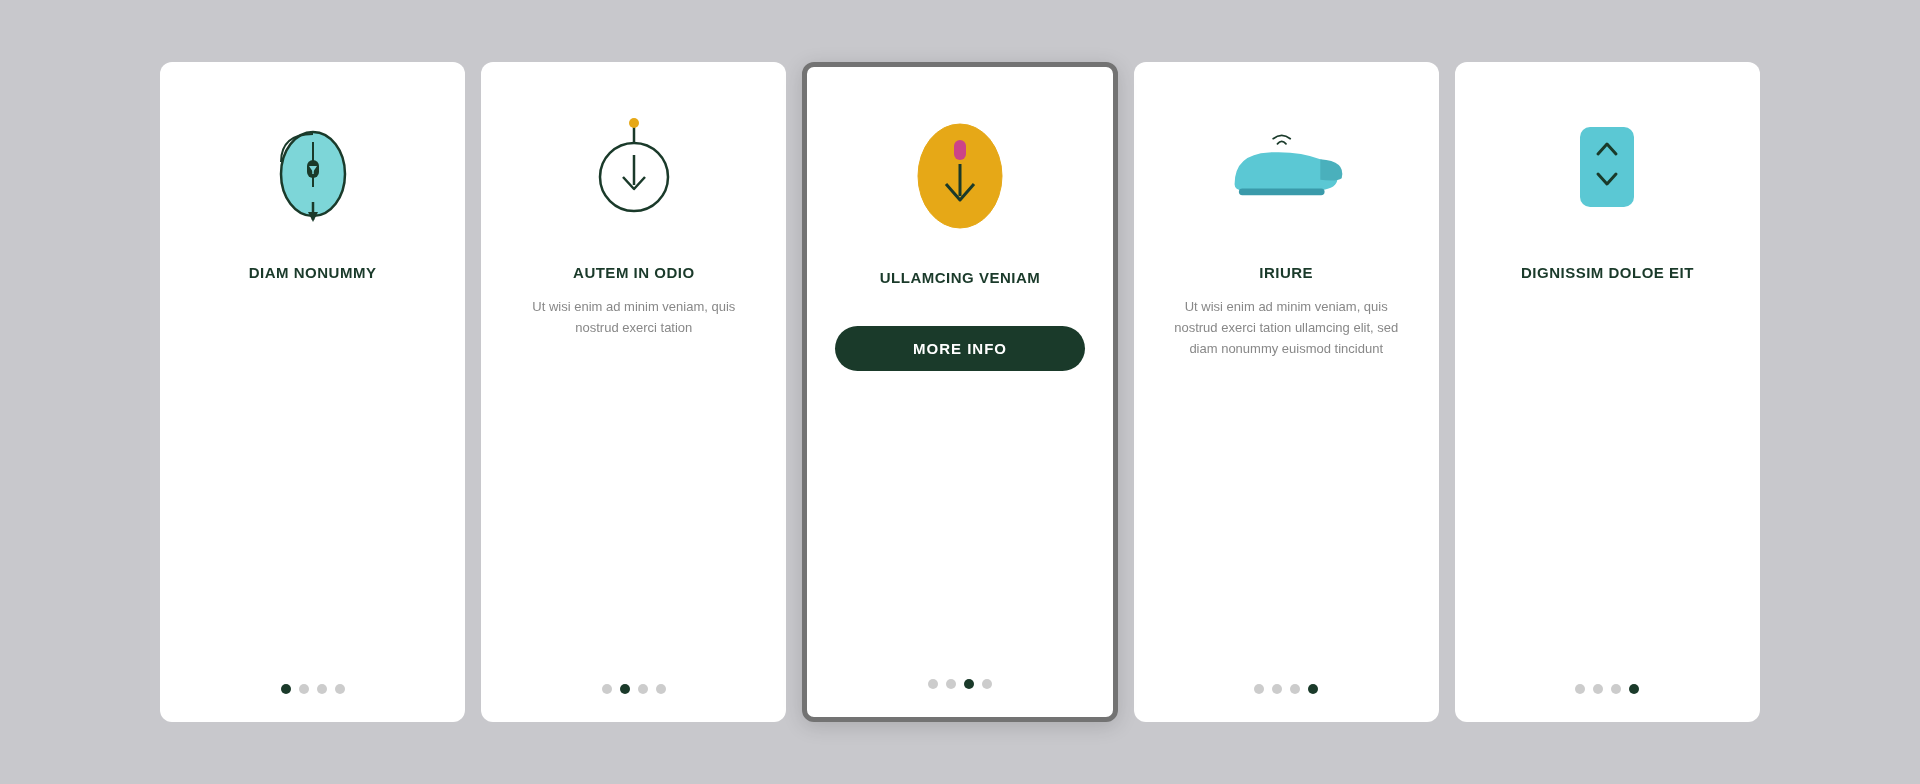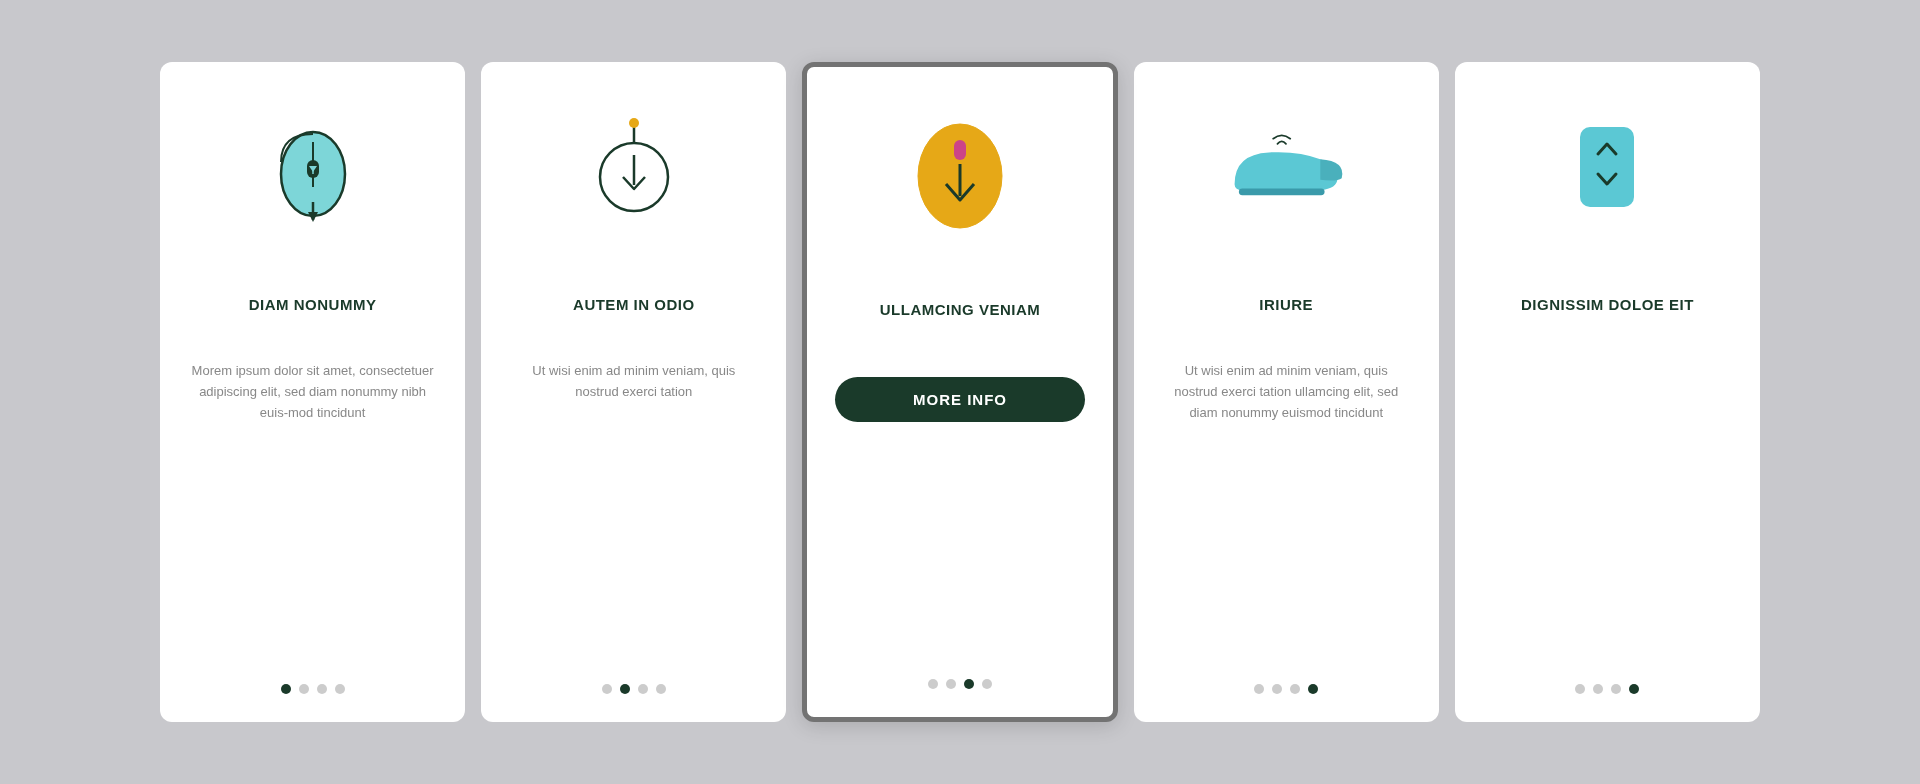--- a/index.html
+++ b/index.html
@@ -25,21 +25,20 @@
     .card {
       background: #ffffff;
       border-radius: 12px;
       flex: 1;
       display: flex;
       flex-direction: column;
       align-items: center;
       padding: 40px 28px 28px;
       position: relative;
       min-height: 620px;
-      gap: 32px;
     }
 
     .card.highlighted {
       border: 5px solid #737373;
       box-shadow: 0 4px 20px rgba(0,0,0,0.15);
       z-index: 2;
       min-height: 660px;
     }
 
     .icon-area {
@@ -71,21 +70,21 @@
 
     .more-info-btn {
       background-color: #1a3a2a;
       color: #fff;
       border: none;
       border-radius: 30px;
       padding: 14px 40px;
       font-size: 15px;
       font-weight: 700;
       cursor: pointer;
-      margin: 11px 0;
+      margin: 24px 0;
       text-transform: uppercase;
       letter-spacing: 1px;
       width: 100%;
     }
 
     .dots-container {
       display: flex;
       gap: 8px;
       align-items: center;
       margin-top: auto;
@@ -152,21 +151,20 @@
         <polygon points="45,60 41,54 49,54" fill="#7dd6d8"></polygon>
         <line x1="45" y1="54" x2="45" y2="62" stroke="#7dd6d8" stroke-width="1.5"></line>
 
         <line x1="45" y1="108" x2="45" y2="90" stroke="#1a3a2a" stroke-width="2.5"></line>
         <polygon points="45,110 40,100 50,100" fill="#1a3a2a"></polygon>
 
         <path d="M13,50 Q13,22 45,22" stroke="#1a3a2a" stroke-width="2" fill="none"></path>
       </svg>
     </div>
     <div class="card-title">DIAM NONUMMY</div>
-    <div class="card-text">Morem ipsum dolor sit amet, consectetuer adipiscing elit, sed diam nonummy nibh euis-mod tincidunt</div>
     <div class="dots-container">
       <div class="dot active"></div>
       <div class="dot"></div>
       <div class="dot"></div>
       <div class="dot"></div>
     </div>
   </div>
 
   <div class="card">
     <div class="icon-area circle-down-icon">

